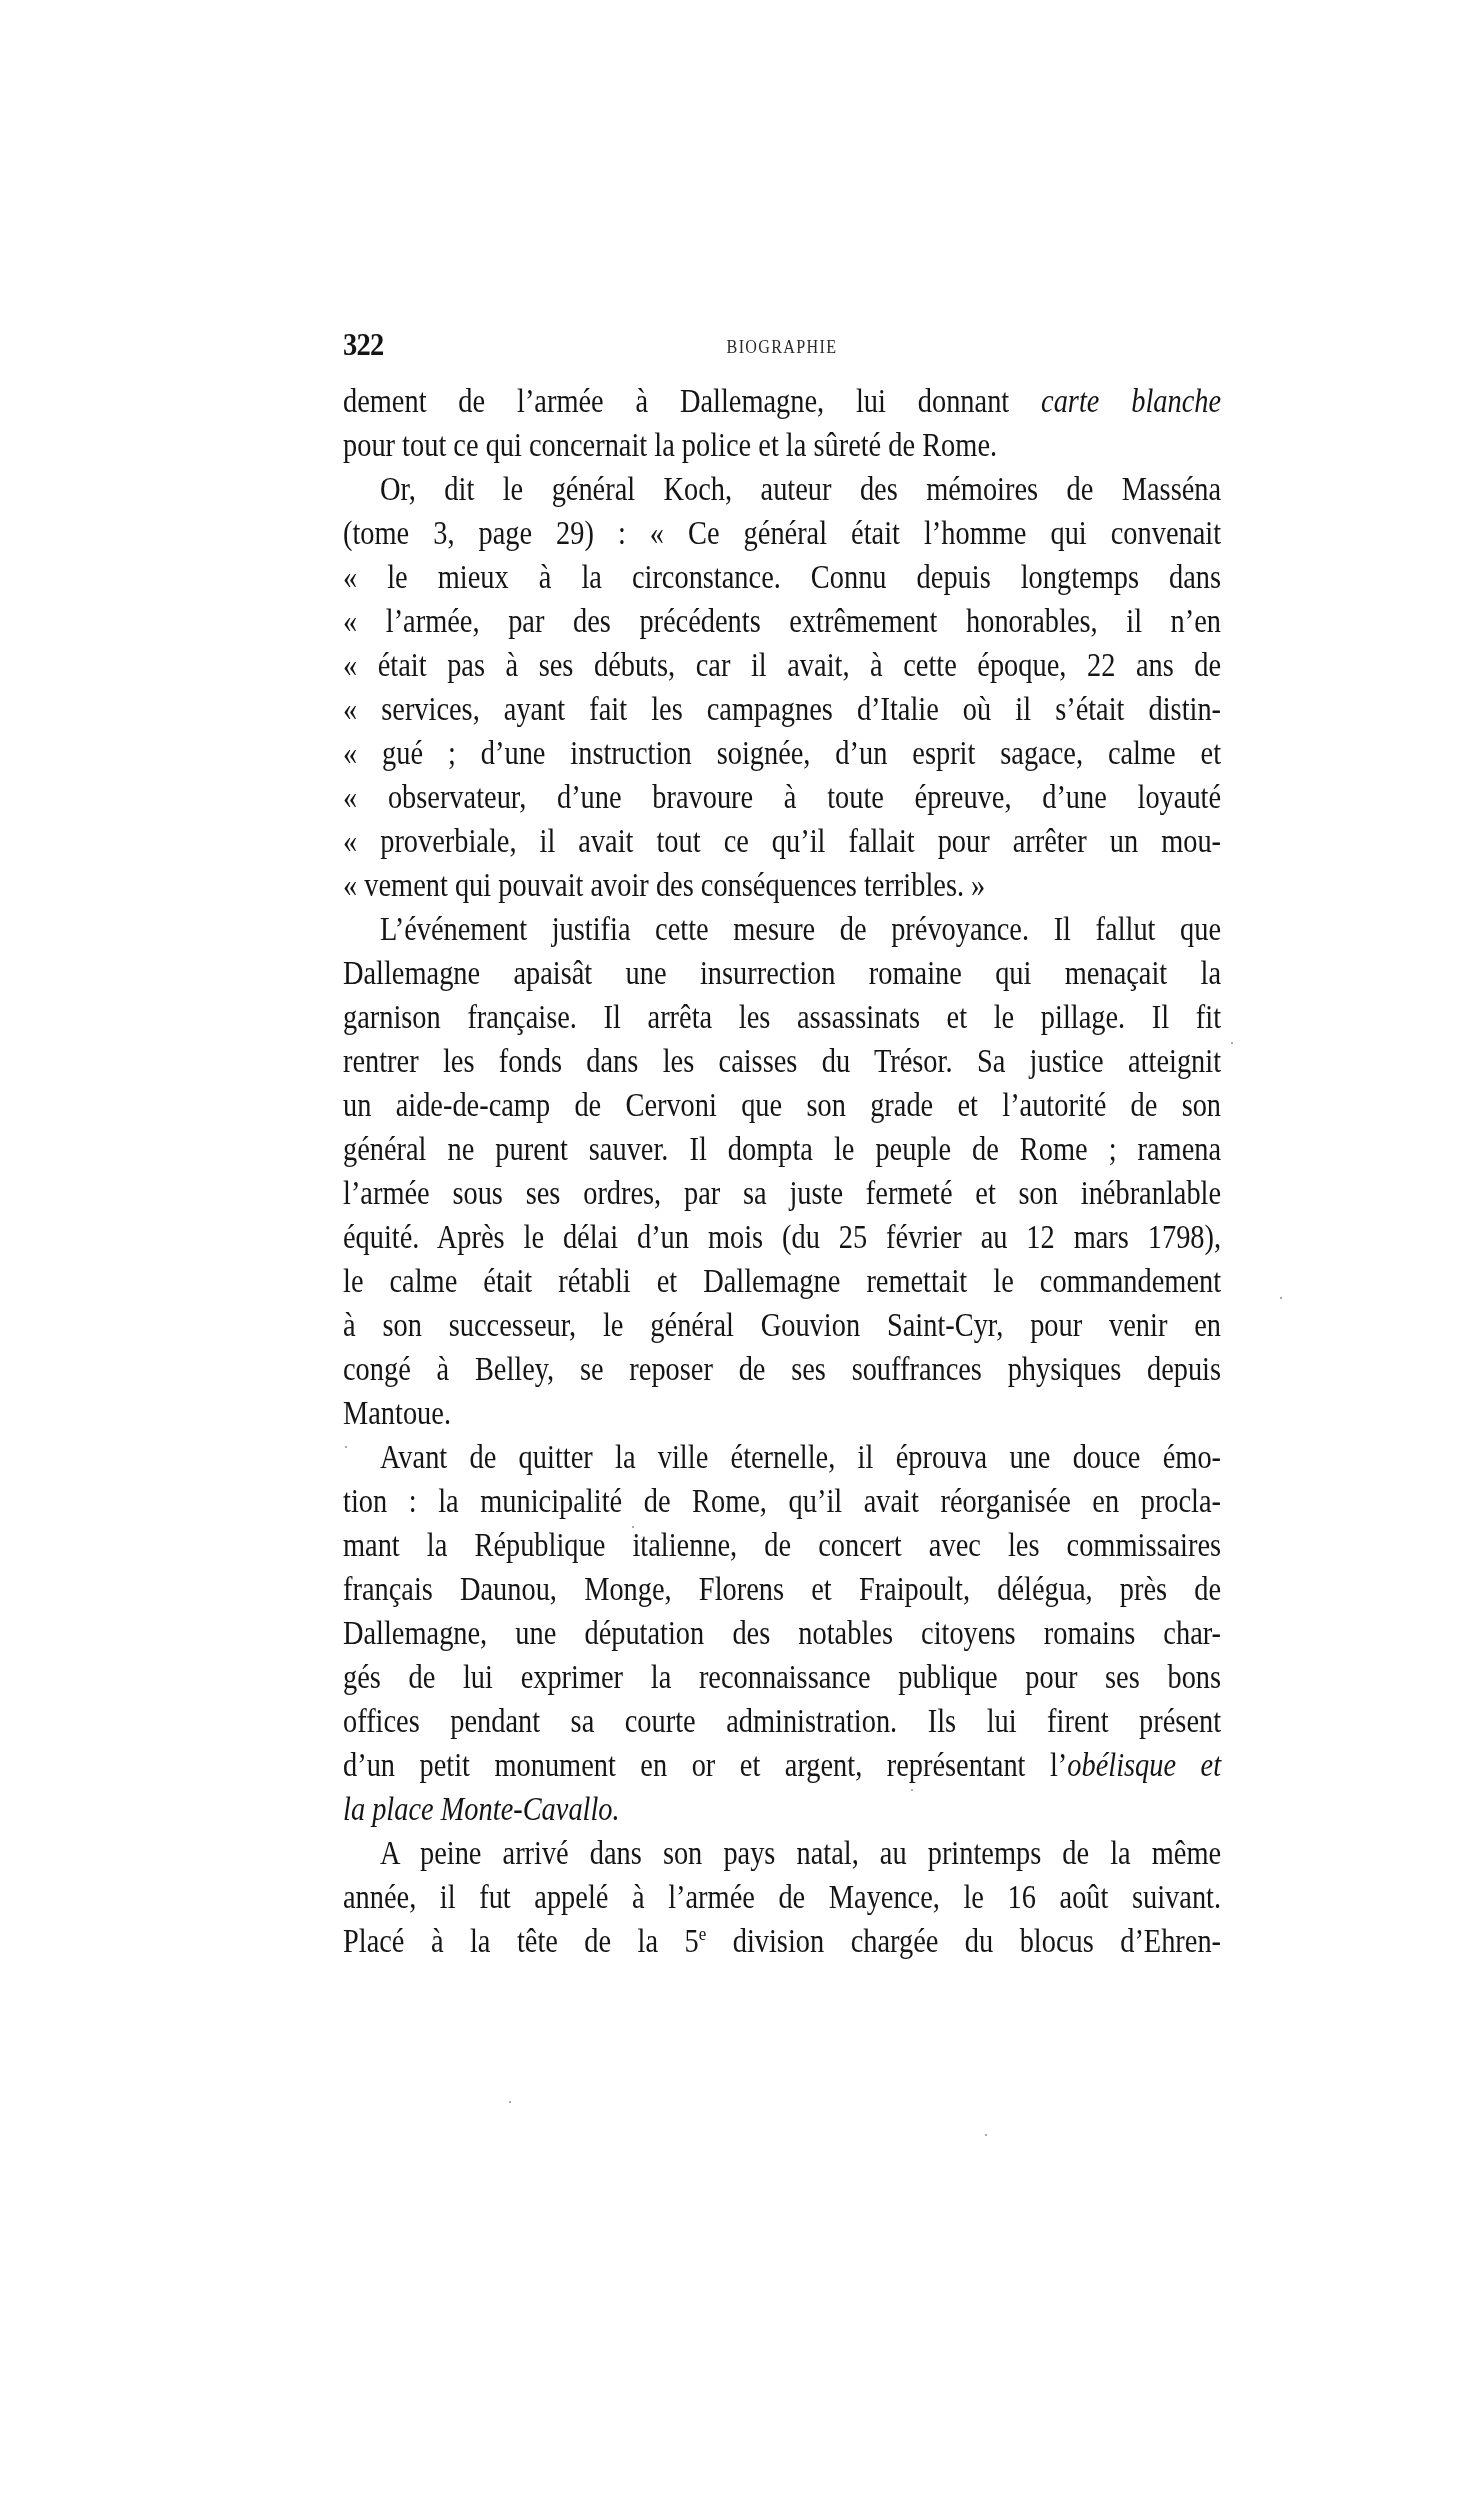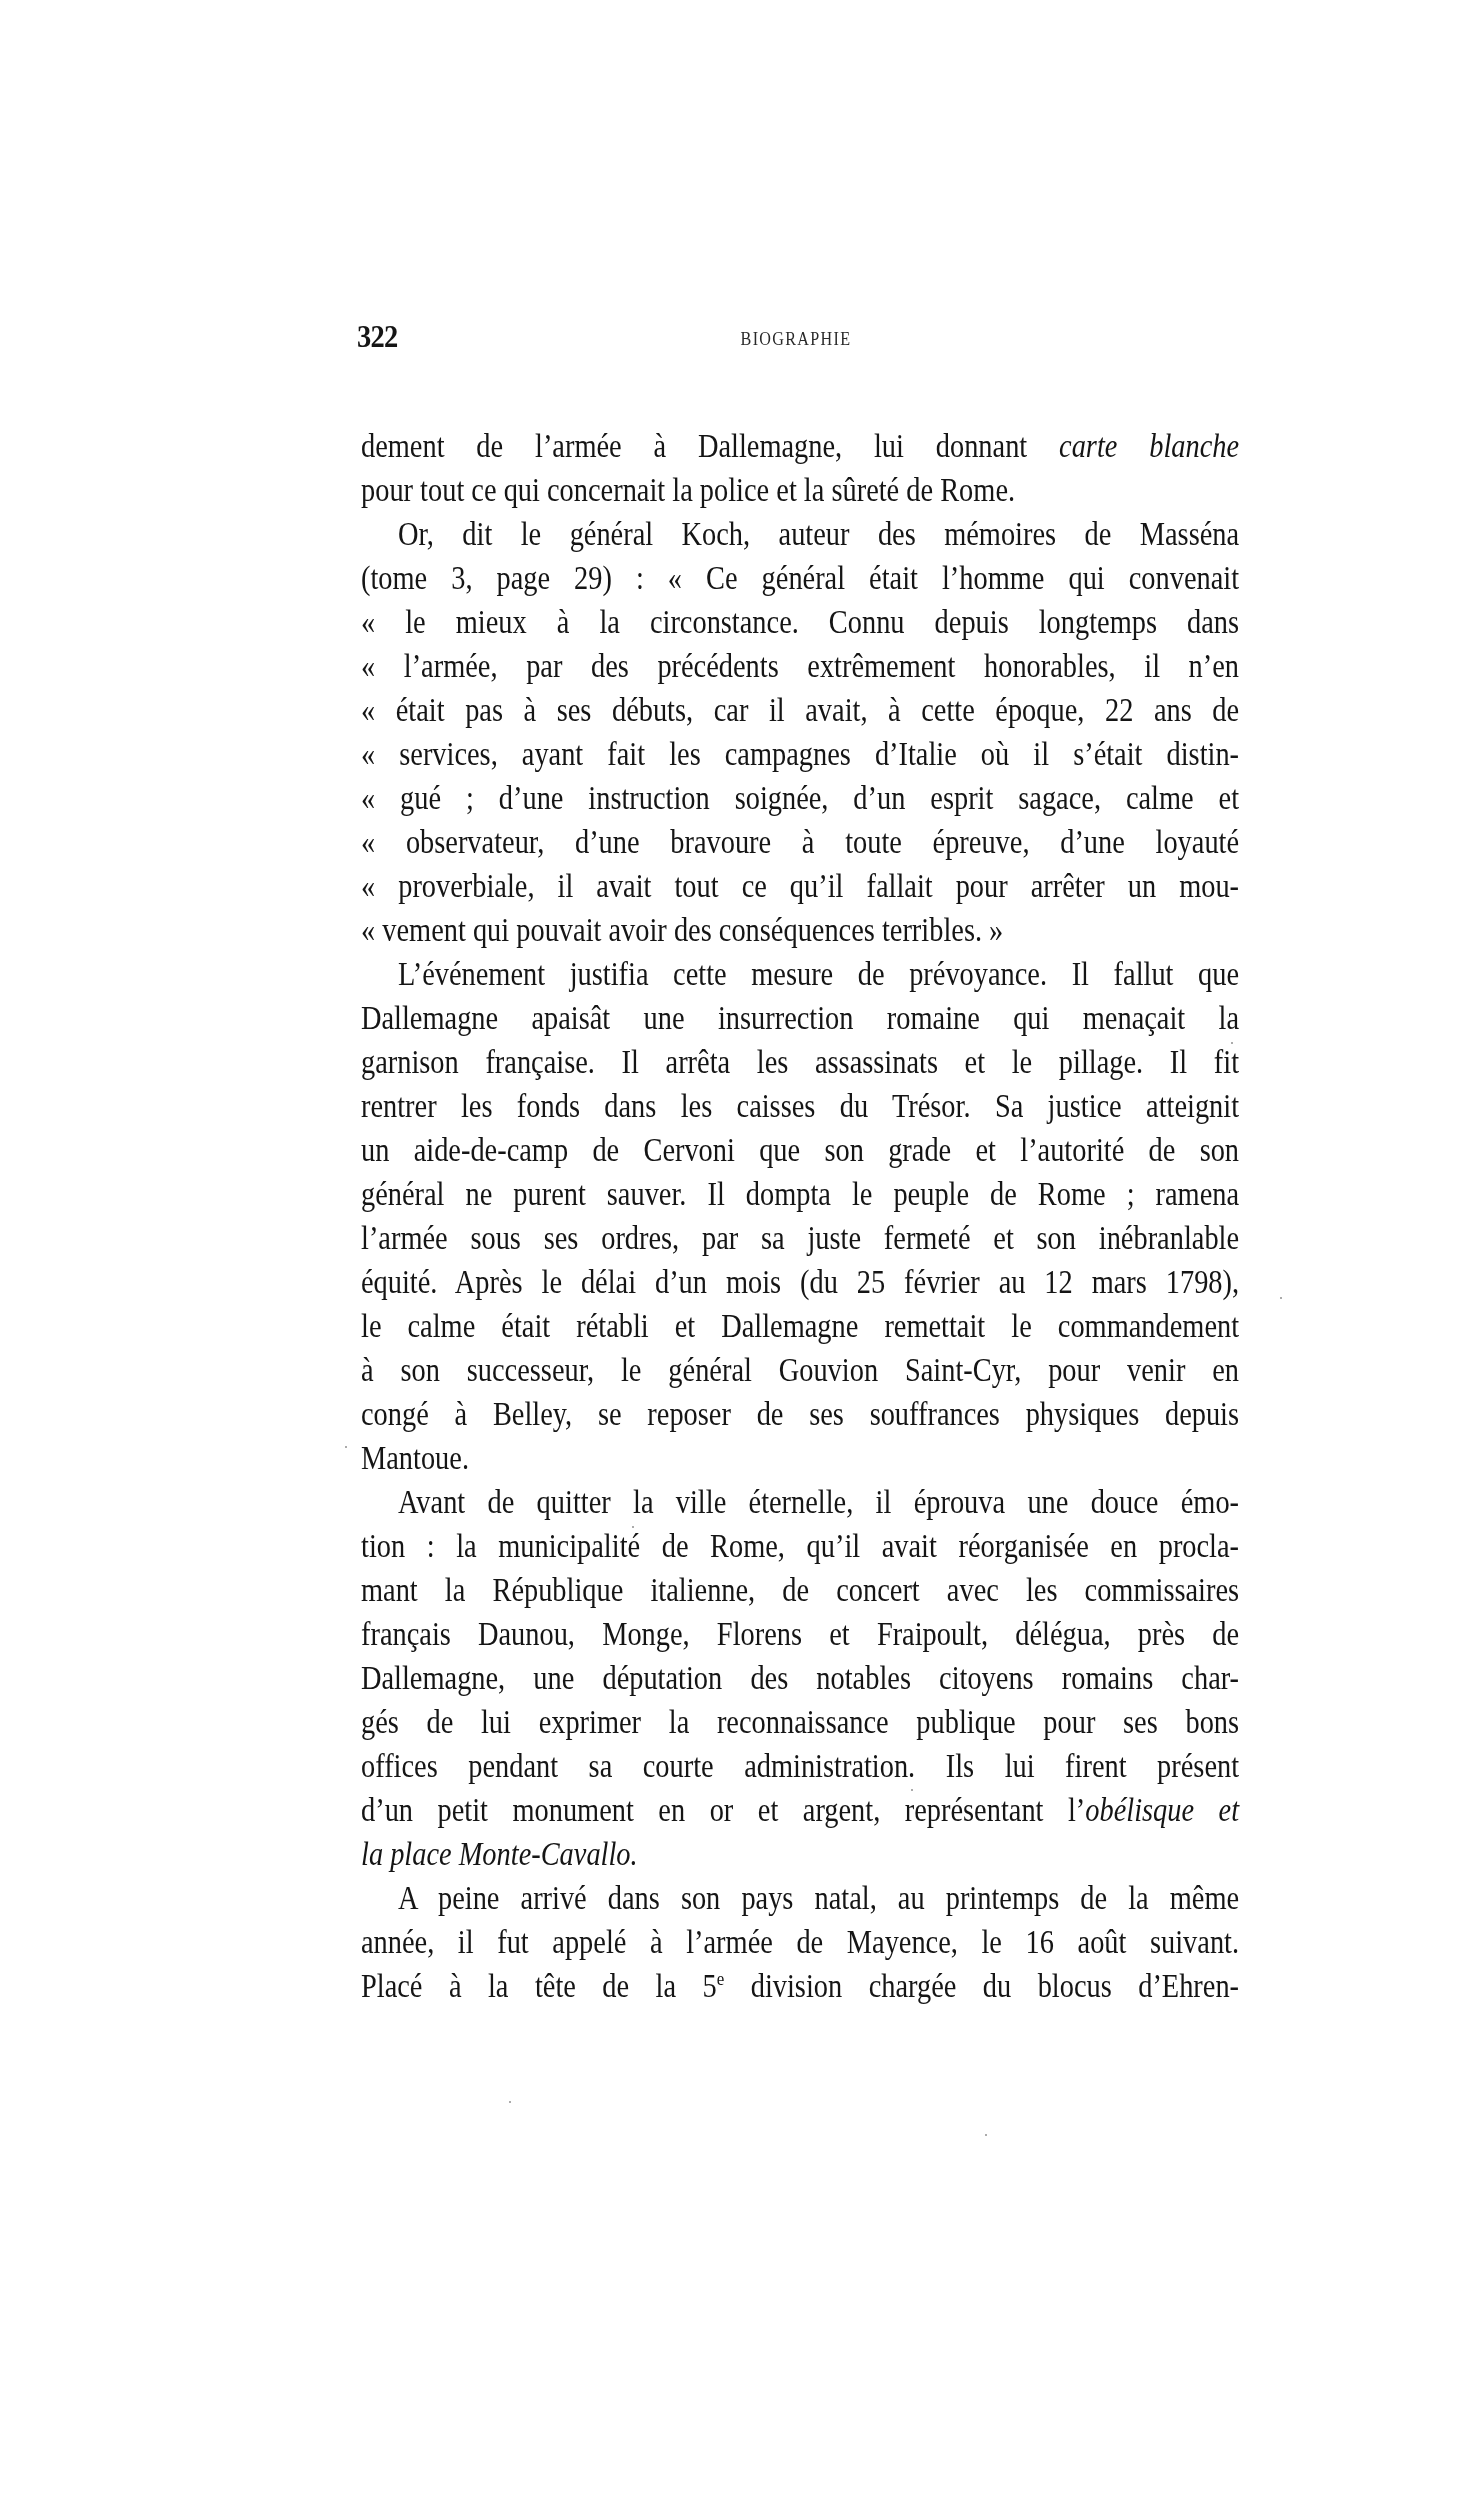--- a/index.html
+++ b/index.html
@@ -17,25 +17,24 @@
     }
     .page {
       position: absolute;
       left: 343px;
       top: 0;
       width: 878px;
       height: 2500px;
     }
     .running-head {
       position: absolute;
-      top: 319px;
+      top: 327px;
       left: 0;
       width: 878px;
       height: 36px;
-      margin-left: 14px;
     }
     .page-number {
       position: absolute;
       left: 0;
       top: 0;
       font-size: 31px;
       font-weight: bold;
       line-height: 36px;
       letter-spacing: -0.8px;
       transform: scaleX(0.92);
@@ -51,23 +50,22 @@
       line-height: 24.6px;
       letter-spacing: 1.6px;
       text-transform: uppercase;
       transform: scaleX(0.82);
       transform-origin: center center;
       color: #2a2a2a;
     }
     .body-text {
       position: absolute;
       top: 379px;
-      left: 18px;
+      left: 0;
       width: 878px;
-      margin-top: 45px;
     }
     .line {
       display: block;
       height: 44px;
       line-height: 44px;
       font-size: 33px;
       white-space: nowrap;
       text-align: justify;
       text-align-last: justify;
       transform: scaleX(0.86);

